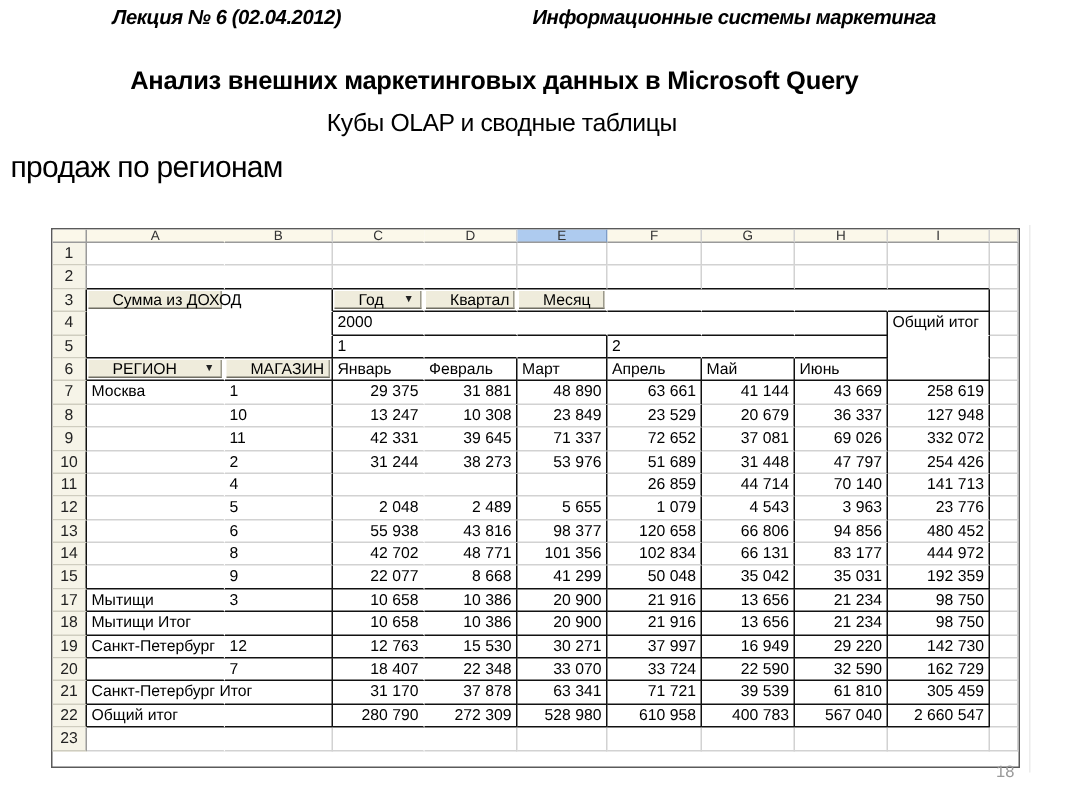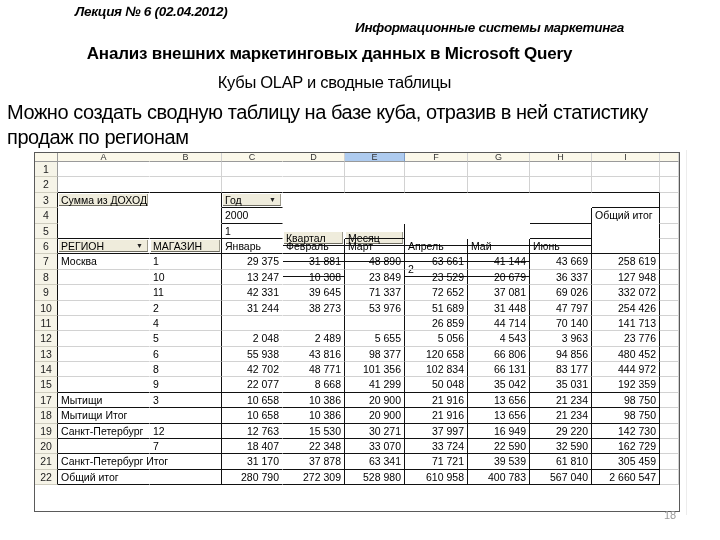--- a/index.html
+++ b/index.html
@@ -1,21 +1,21 @@
 <!DOCTYPE html>
 <html><head>
 <meta charset="utf-8">
 <style>
   * { box-sizing: border-box; margin: 0; padding: 0; }
   html, body { width: 720px; height: 540px; background: #ffffff; overflow: hidden; }
   body { position: relative; font-family: "Liberation Sans", sans-serif; color: #000; }
 
   .top-line { position: absolute; top: 4px; font-size: 13.5px; font-style: italic; font-weight: bold; white-space: nowrap; letter-spacing: -0.3px; }
   .top-left { left: 75px; }
-  .top-right { left: 355px; margin-top: 16px; }
+  .top-right { left: 355px; }
 
   .title { position: absolute; left: 0; width: 659px; top: 44px; text-align: center; font-size: 17px; font-weight: bold; white-space: nowrap; letter-spacing: -0.2px; }
   .subtitle { position: absolute; left: 0; width: 669px; top: 73px; text-align: center; font-size: 16.5px; white-space: nowrap; letter-spacing: -0.3px; }
   .body-text { position: absolute; left: 7px; top: 100px; font-size: 20px; line-height: 25px; white-space: nowrap; letter-spacing: -0.45px; }
 
   .sheet { position: absolute; left: 34px; top: 152px; width: 646px; height: 360px; border: 1px solid #5a5a5a; overflow: hidden; font-size: 10.5px; background: #fff; }
   .row { display: flex; height: 15.4px; }
   .row.hdr { height: 9px; }
   .c { flex-shrink: 0; height: 100%; position: relative; white-space: nowrap; overflow: visible;
        border-right: 1px solid #d2d2d2; border-bottom: 1px solid #d2d2d2; line-height: 14.4px; padding: 0 2px; }
@@ -27,43 +27,42 @@
   .cC { width: 61px; border-right-color: transparent; }
   .cD { width: 62px; }
   .cE { width: 60px; }
   .cF { width: 63px; }
   .cG { width: 62px; }
   .cH { width: 62px; }
   .cI { width: 68px; }
   .cJ { flex: 1 1 auto; }
   .tl { text-align: left; padding-left: 3px; }
   .tr { text-align: right; padding-right: 3px; }
-  .nr { border-right-color: transparent; margin-top: 38px; }
+  .nr { border-right-color: transparent; }
   .nb { border-bottom-color: transparent; }
   .kr { border-right-color: #111; }
   .kb { border-bottom-color: #111; }
   .rk { border-right-color: #111; }
 
   .btn { position: absolute; left: 1px; top: 1px; right: 1px; bottom: 1px; background: #efecdc;
-         border-right: 1px solid #9c9a8c; border-bottom: 1px solid #6f6d62; padding-left: 2px; line-height: 12.5px; text-align: left; }
+         border-right: 1px solid #9c9a8c; border-bottom: 1px solid #6f6d62; padding-left: 16px; line-height: 12.5px; text-align: left; }
   .btn-label { display: inline-block; }
   .arrow { position: absolute; right: 4px; top: 0; font-size: 7px; line-height: 12.5px; color: #222; }
 
   .page-number { position: absolute; left: 664px; top: 509px; font-size: 11px; color: #9a9a9a; }
   .edge-line { position: absolute; left: 686px; top: 150px; width: 1px; height: 365px; background: #ececec; }
 </style>
 </head>
 <body>
 
 <div class="top-line top-left">Лекция № 6 (02.04.2012)</div>
 <div class="top-line top-right">Информационные системы маркетинга</div>
 <div class="title">Анализ внешних маркетинговых данных в Microsoft Query</div>
 <div class="subtitle">Кубы OLAP и сводные таблицы</div>
 <div class="body-text">
-  <div>Можно создать сводную таблицу на базе куба, отразив в ней статистику</div>
   <div>продаж по регионам</div>
 </div>
 
 <div class="edge-line"></div>
 
 <div class="sheet">
 
   <div class="row hdr">
     <div class="c rh"></div>
     <div class="c cA">A</div>
@@ -258,21 +257,21 @@
     <div class="c cJ"></div>
   </div>
 
   <div class="row">
     <div class="c rh rk">12</div>
     <div class="c cA tl"></div>
     <div class="c cB tl kr">5</div>
     <div class="c cC tr">2 048</div>
     <div class="c cD tr kr">2 489</div>
     <div class="c cE tr kr">5 655</div>
-    <div class="c cF tr kr">5 056</div>
+    <div class="c cF tr kr">1 079</div>
     <div class="c cG tr kr">4 543</div>
     <div class="c cH tr kr">3 963</div>
     <div class="c cI tr kr">23 776</div>
     <div class="c cJ"></div>
   </div>
 
   <div class="row">
     <div class="c rh rk">13</div>
     <div class="c cA tl"></div>
     <div class="c cB tl kr">6</div>
@@ -392,15 +391,28 @@
     <div class="c cC tr kb">280 790</div>
     <div class="c cD tr kr kb">272 309</div>
     <div class="c cE tr kr kb">528 980</div>
     <div class="c cF tr kr kb">610 958</div>
     <div class="c cG tr kr kb">400 783</div>
     <div class="c cH tr kr kb">567 040</div>
     <div class="c cI tr kr kb">2 660 547</div>
     <div class="c cJ"></div>
   </div>
 
+  <div class="row">
+    <div class="c rh">23</div>
+    <div class="c cA"></div>
+    <div class="c cB"></div>
+    <div class="c cC"></div>
+    <div class="c cD"></div>
+    <div class="c cE"></div>
+    <div class="c cF"></div>
+    <div class="c cG"></div>
+    <div class="c cH"></div>
+    <div class="c cI"></div>
+    <div class="c cJ"></div>
+  </div>
 </div>
 
 <div class="page-number">18</div>
 
 </body></html>

